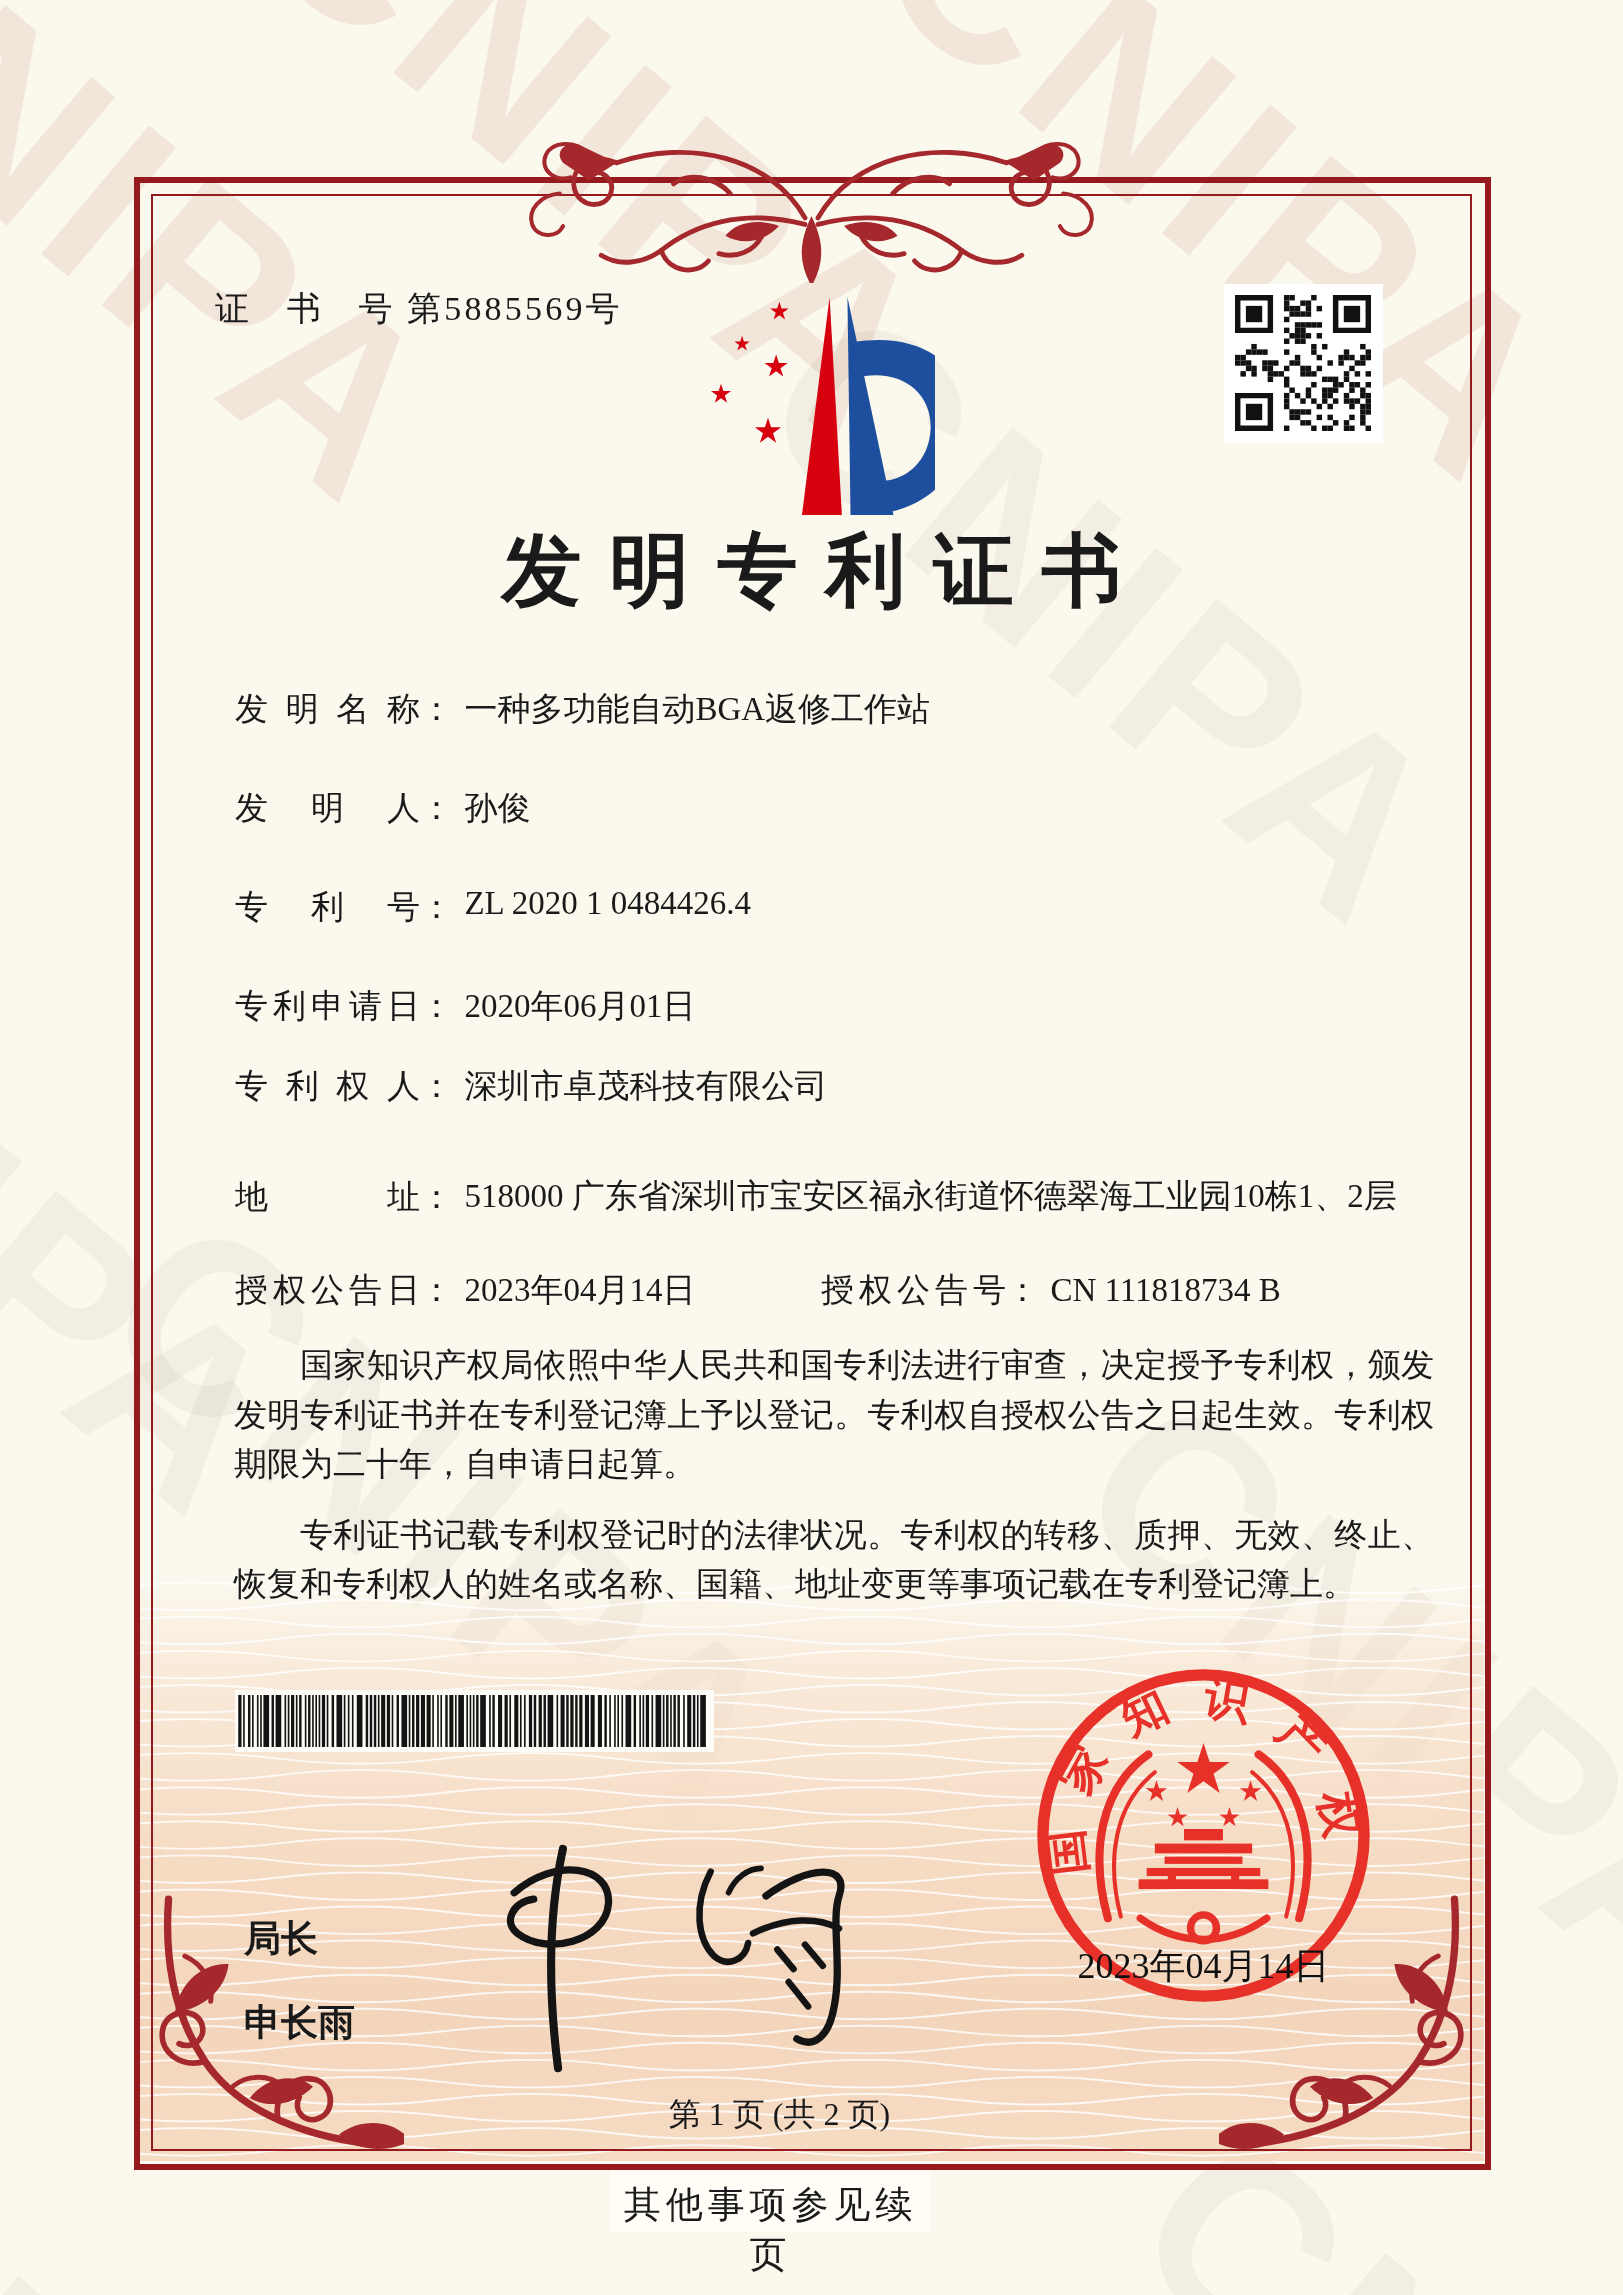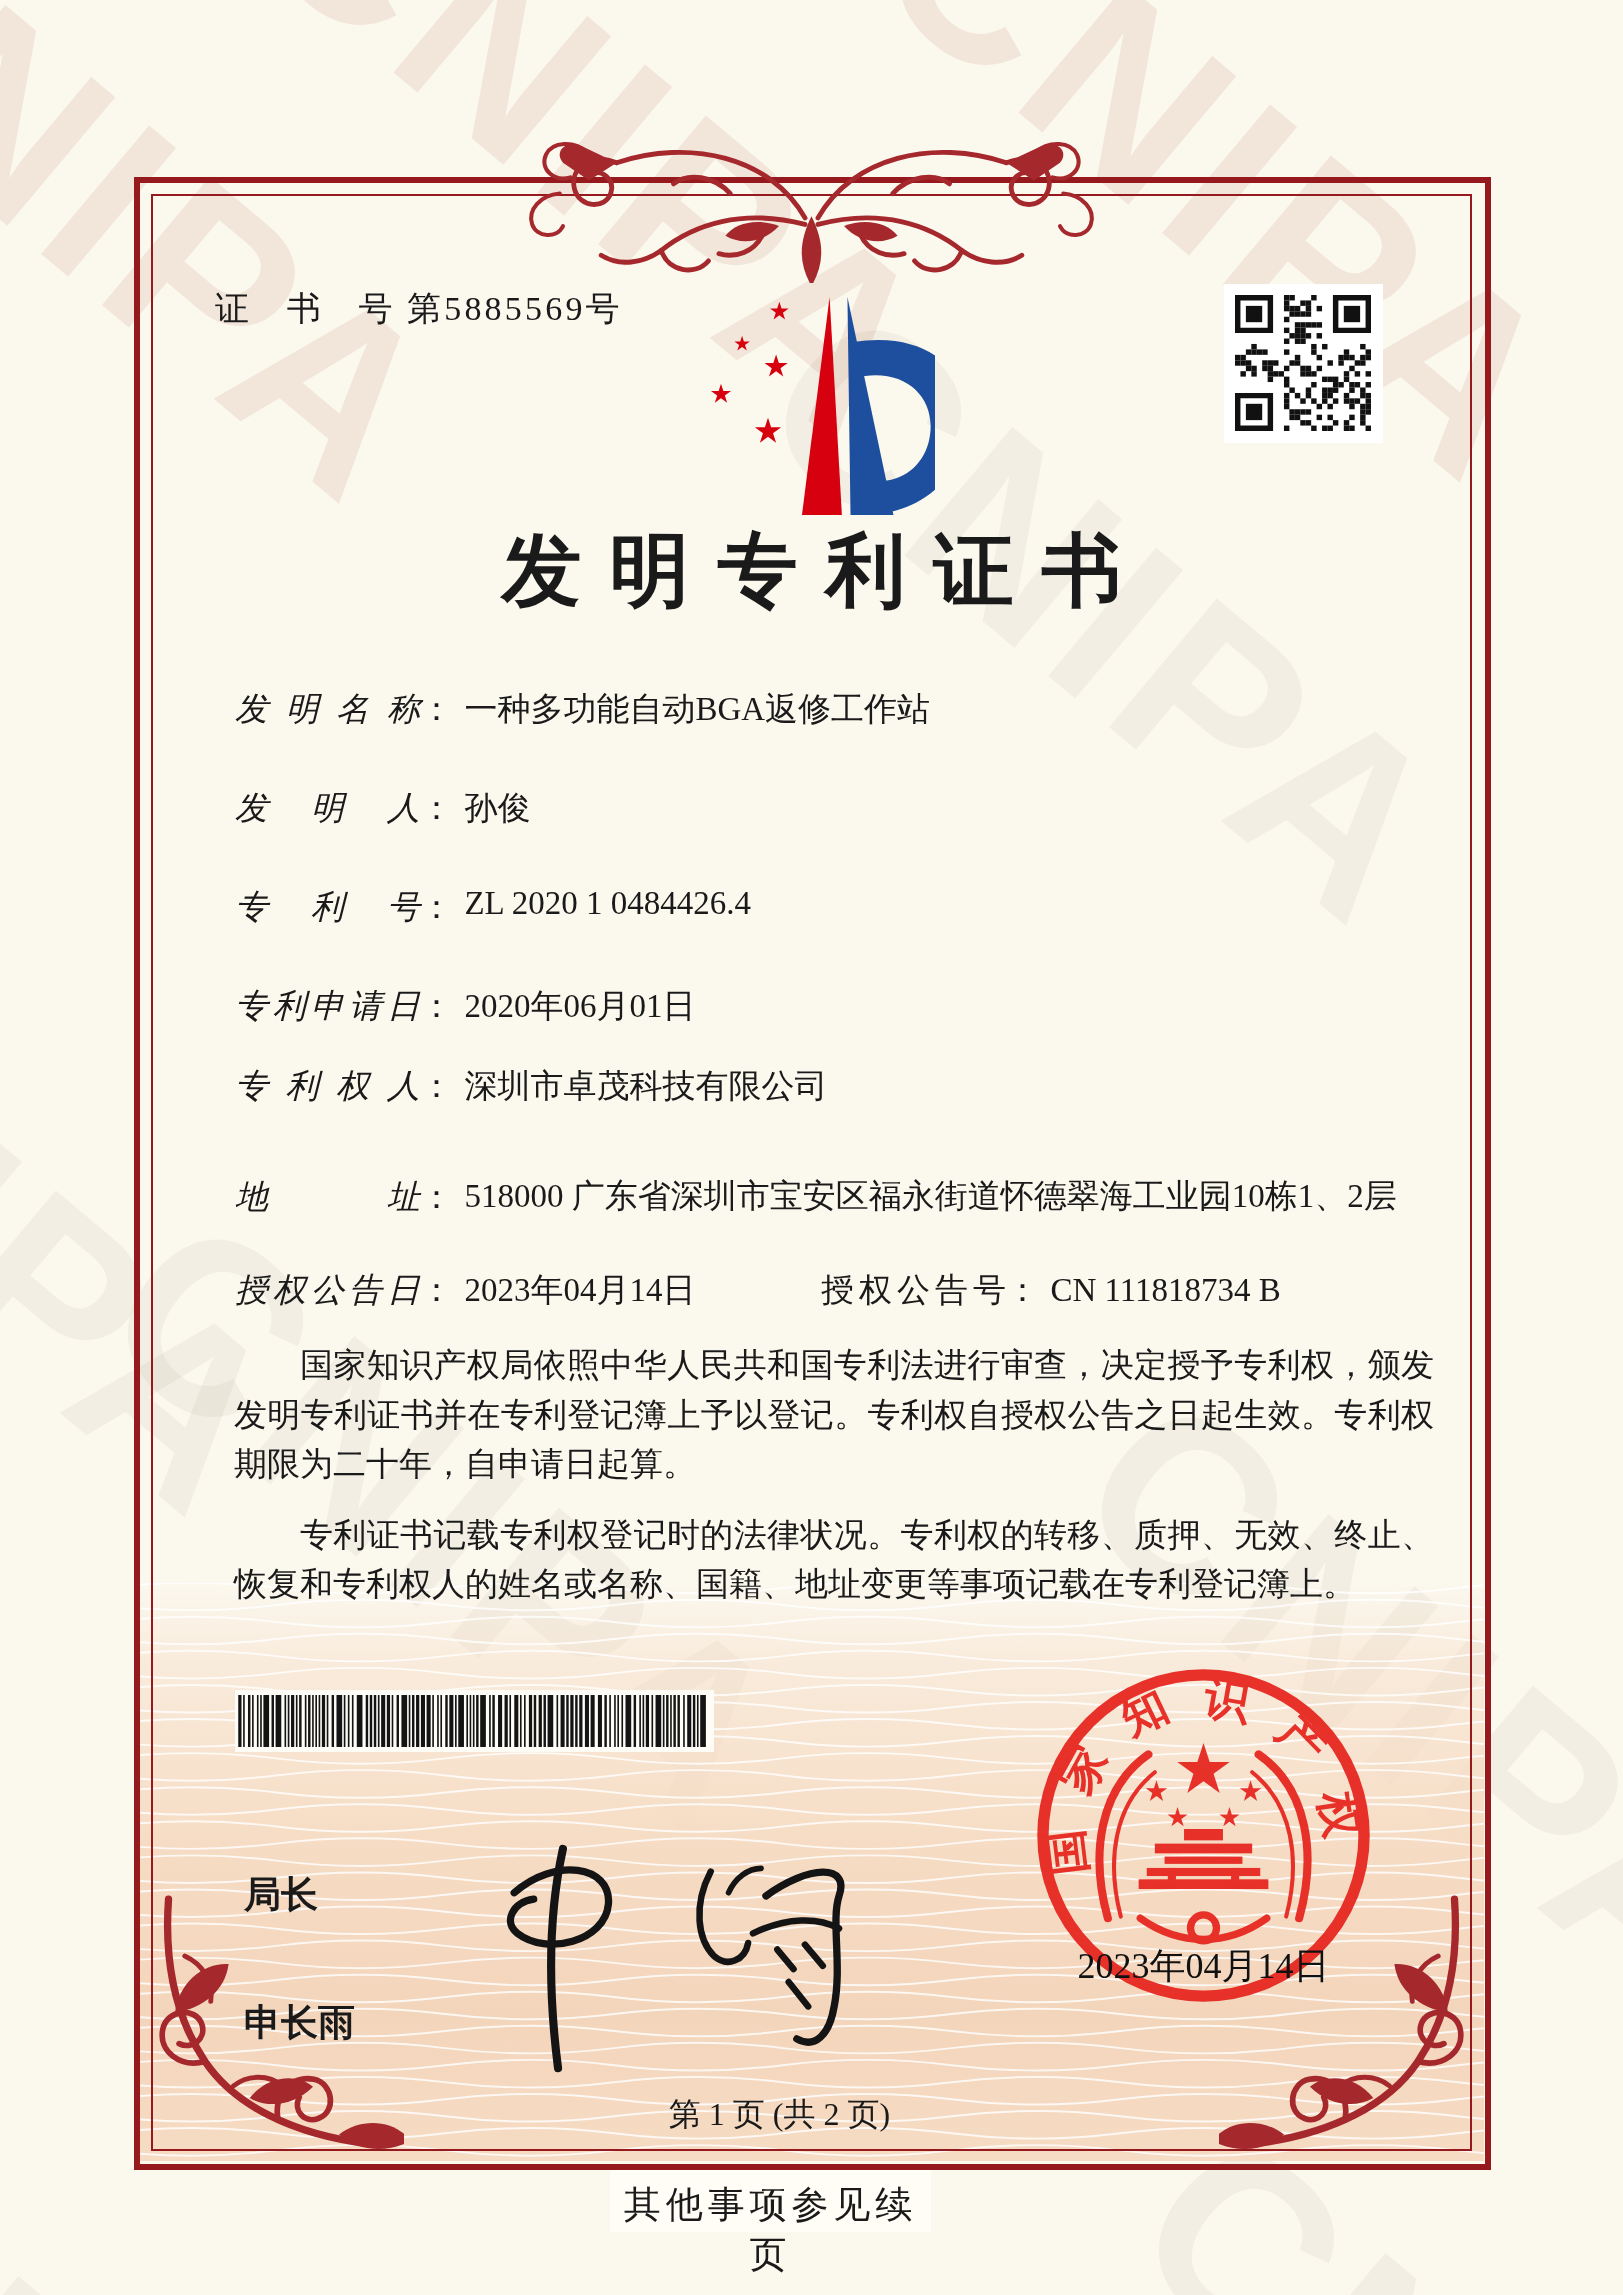--- a/index.html
+++ b/index.html
@@ -31,33 +31,33 @@
 
   .title{position:absolute;left:0;top:518px;width:1623px;text-align:center;
      font-size:80px;font-weight:bold;letter-spacing:28px;text-indent:28px;font-family:Liberation Mono, monospace;}
 
   .qr-box{position:absolute;left:1224px;top:284px;width:159px;height:159px;background:#ffffff;}
   .qr-box svg{position:absolute;left:11.4px;top:10.6px;}
 
   
   .row{position:absolute;left:235px;font-size:33px;white-space:nowrap;}
   .row .lbl{display:inline-block;width:185px;text-align:justify;text-align-last:justify;
-      vertical-align:top;font-style:italic;}
+      vertical-align:top;}
   .row .colon{display:inline-block;vertical-align:top;}
   .row .val{display:inline-block;margin-left:11.4px;vertical-align:top;}
   .row .val.wrap{white-space:normal;width:1015px;line-height:1.28;}
   .grant2{position:absolute;left:821px;font-size:33px;white-space:nowrap;}
 
   .paras{position:absolute;left:234px;top:1341px;width:1200px;font-size:33px;
      line-height:1.5;text-align:justify;}
   .paras p{margin:0 0 21px 0;text-indent:2em;}
 
   .barcode{position:absolute;left:235px;top:1690px;width:479px;height:62px;background:#fdfcf7;}
 
-  .director-title{position:absolute;left:244px;top:1870px;font-size:37px;font-weight:bold;
+  .director-title{position:absolute;left:244px;top:1914px;font-size:37px;font-weight:bold;
      font-family:Liberation Serif, serif;}
   .director-name{position:absolute;left:244px;top:1998px;font-size:37px;font-weight:bold;
      font-family:"Liberation Sans","DejaVu Sans",sans-serif;}
 
   .sig{position:absolute;left:467px;top:1818px;}
 
   .seal{position:absolute;left:1017px;top:1649px;opacity:0.94;}
   .seal-date{position:absolute;left:1017px;top:1942px;width:373px;text-align:center;
      font-size:36px;color:#111;}
 

